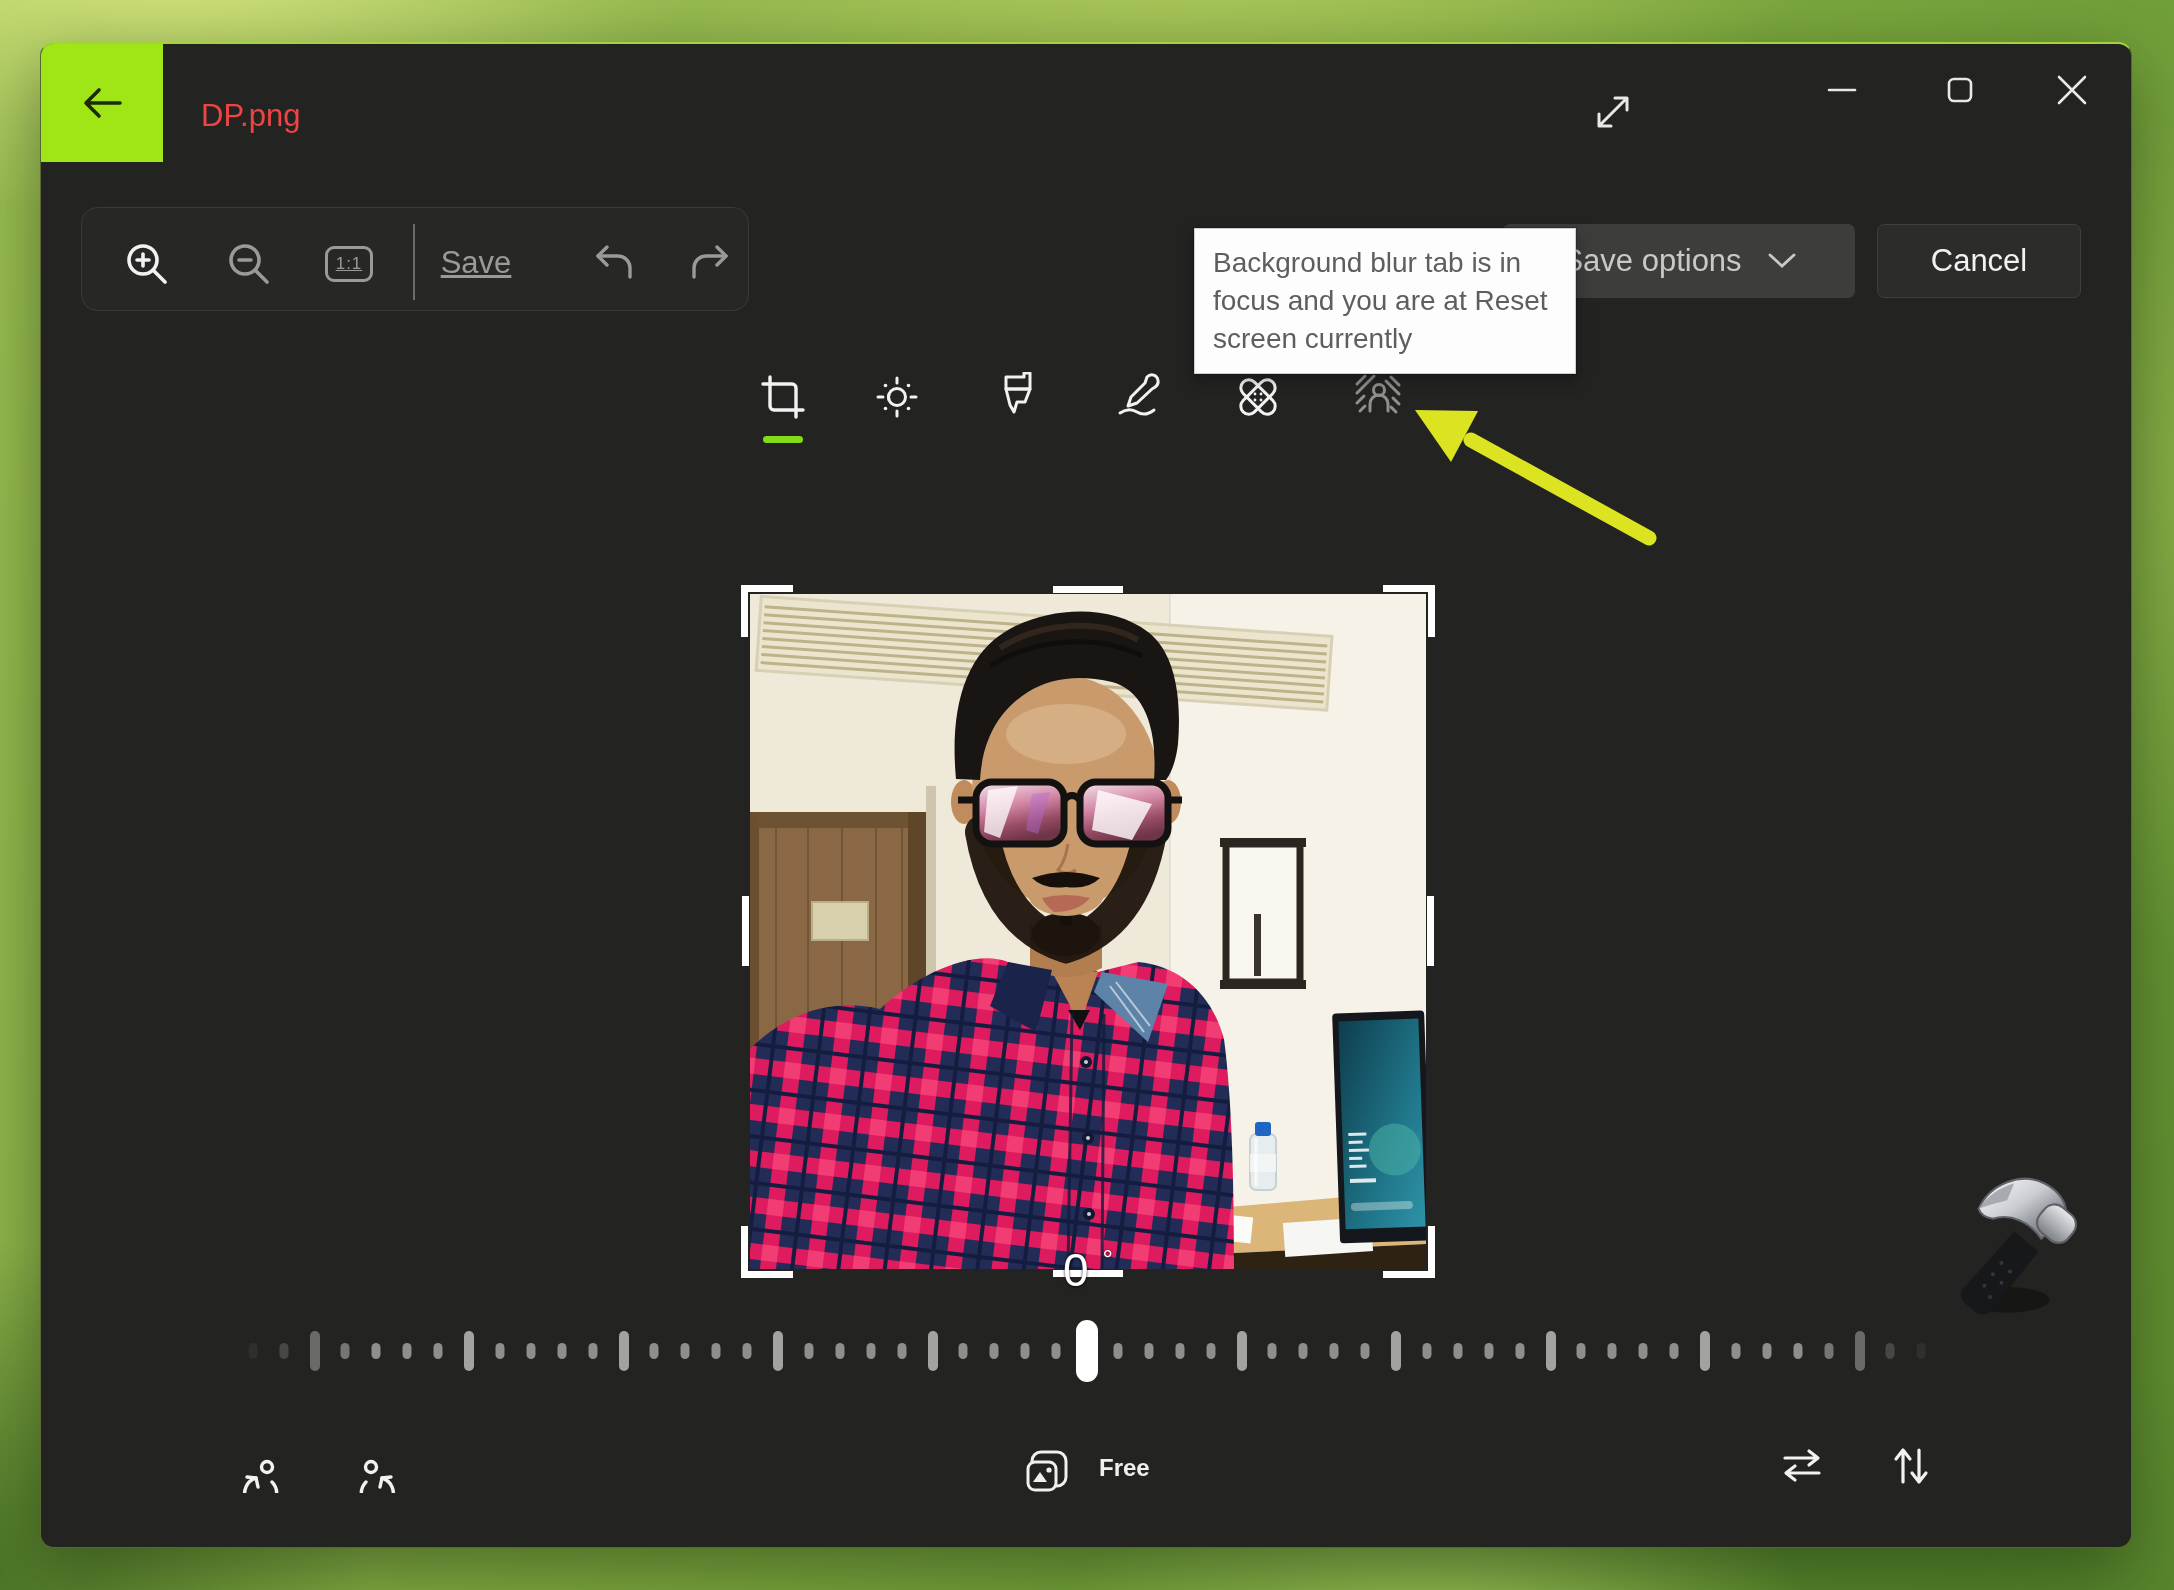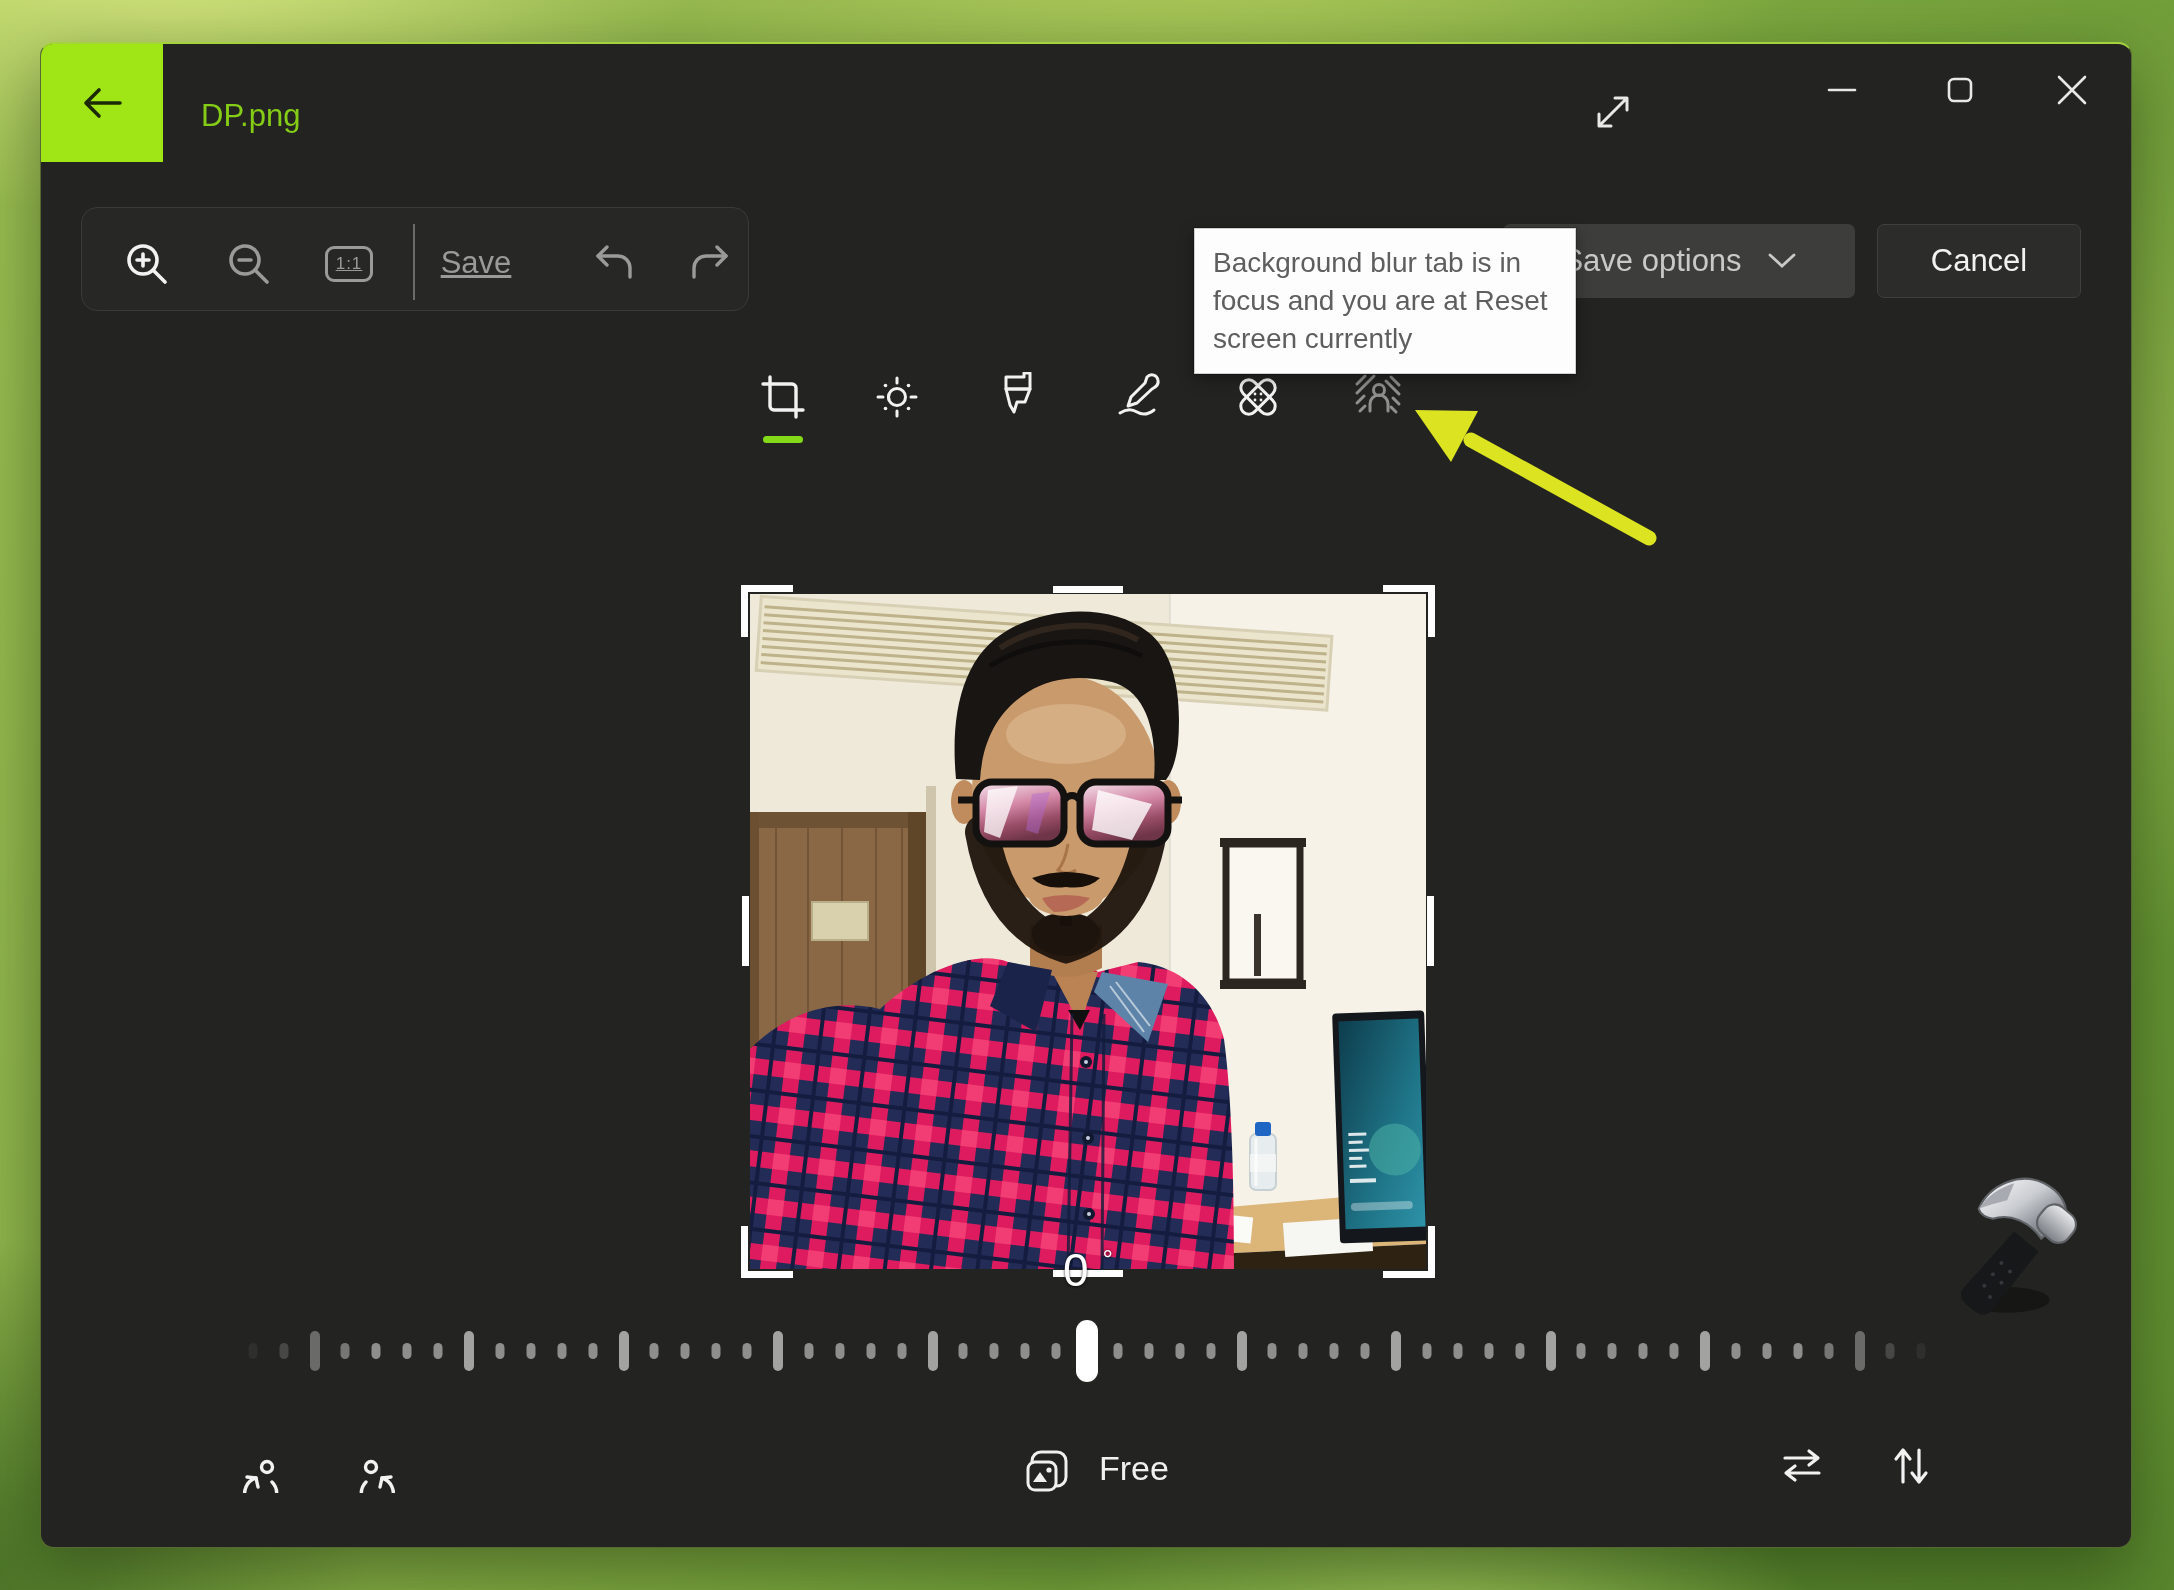--- a/index.html
+++ b/index.html
@@ -19,21 +19,21 @@
     position:absolute; left:40px; top:42px; width:2092px; height:1506px;
     background:#232321; border-radius:14px;
     border:1px solid rgba(150,190,70,.45); border-top:2px solid #a5d33e;
     box-shadow:0 24px 70px rgba(10,30,5,.45);
   }
   button { background:transparent; border:none; cursor:pointer; font-family:inherit; }
 
   
   .back-btn { position:absolute; left:0; top:0; width:122px; height:118px;
     background:#a0e515; border-radius:12px 0 0 0; display:flex; align-items:center; justify-content:center; }
-  .title { position:absolute; left:160px; top:72px; color:#84cc16; font-size:31px; transform:translateY(-50%); }
+  .title { position:absolute; left:160px; top:72px; color:#ef4444; font-size:31px; transform:translateY(-50%); }
   .chrome-btn { position:absolute; width:64px; height:64px; display:flex; align-items:center; justify-content:center; color:#e8e8e8; }
   .chrome-btn.expand { left:1540px; top:36px; }
   .chrome-btn.min    { left:1769px; top:14px; }
   .chrome-btn.max    { left:1887px; top:14px; }
   .chrome-btn.close  { left:1999px; top:14px; }
 
   
   .toolbar { position:absolute; left:40px; top:163px; width:668px; height:104px;
     background:#272725; border:1px solid #3a3a38; border-radius:16px; }
   .toolbar > * { position:absolute; transform:translate(-50%,-50%);text-decoration:underline; }
@@ -100,21 +100,21 @@
   .tick.thumb { width:22px; height:62px; background:#ffffff; }
 
   
   .fab { position:absolute; width:64px; height:64px; display:flex; align-items:center; justify-content:center; color:#f2f2f2; }
   .fab.ccw  { left:194px;  top:1391px; }
   .fab.cw   { left:298px;  top:1391px; }
   .fab.fliph{ left:1729px; top:1389px; }
   .fab.flipv{ left:1838px; top:1390px; }
   .aspect { position:absolute; left:980px; top:1392px; height:64px;
     display:flex; align-items:center; gap:24px; color:#f0f0f0; cursor:pointer; }
-  .aspect .lbl { font-size:34px; }
+  .aspect .lbl { font-size:24px;font-weight:bold; }
 </style>
 </head>
 <body>
 
 <div class="window">
 
   <button class="back-btn">
     <svg width="52" height="52" viewBox="-26 -26 52 52" fill="none" stroke="#1c2a04" stroke-width="3.6" stroke-linecap="round" stroke-linejoin="round">
       <path d="M18,0 H-16 M-16,0 L-3,-13 M-16,0 L-3,13"></path>
     </svg>

